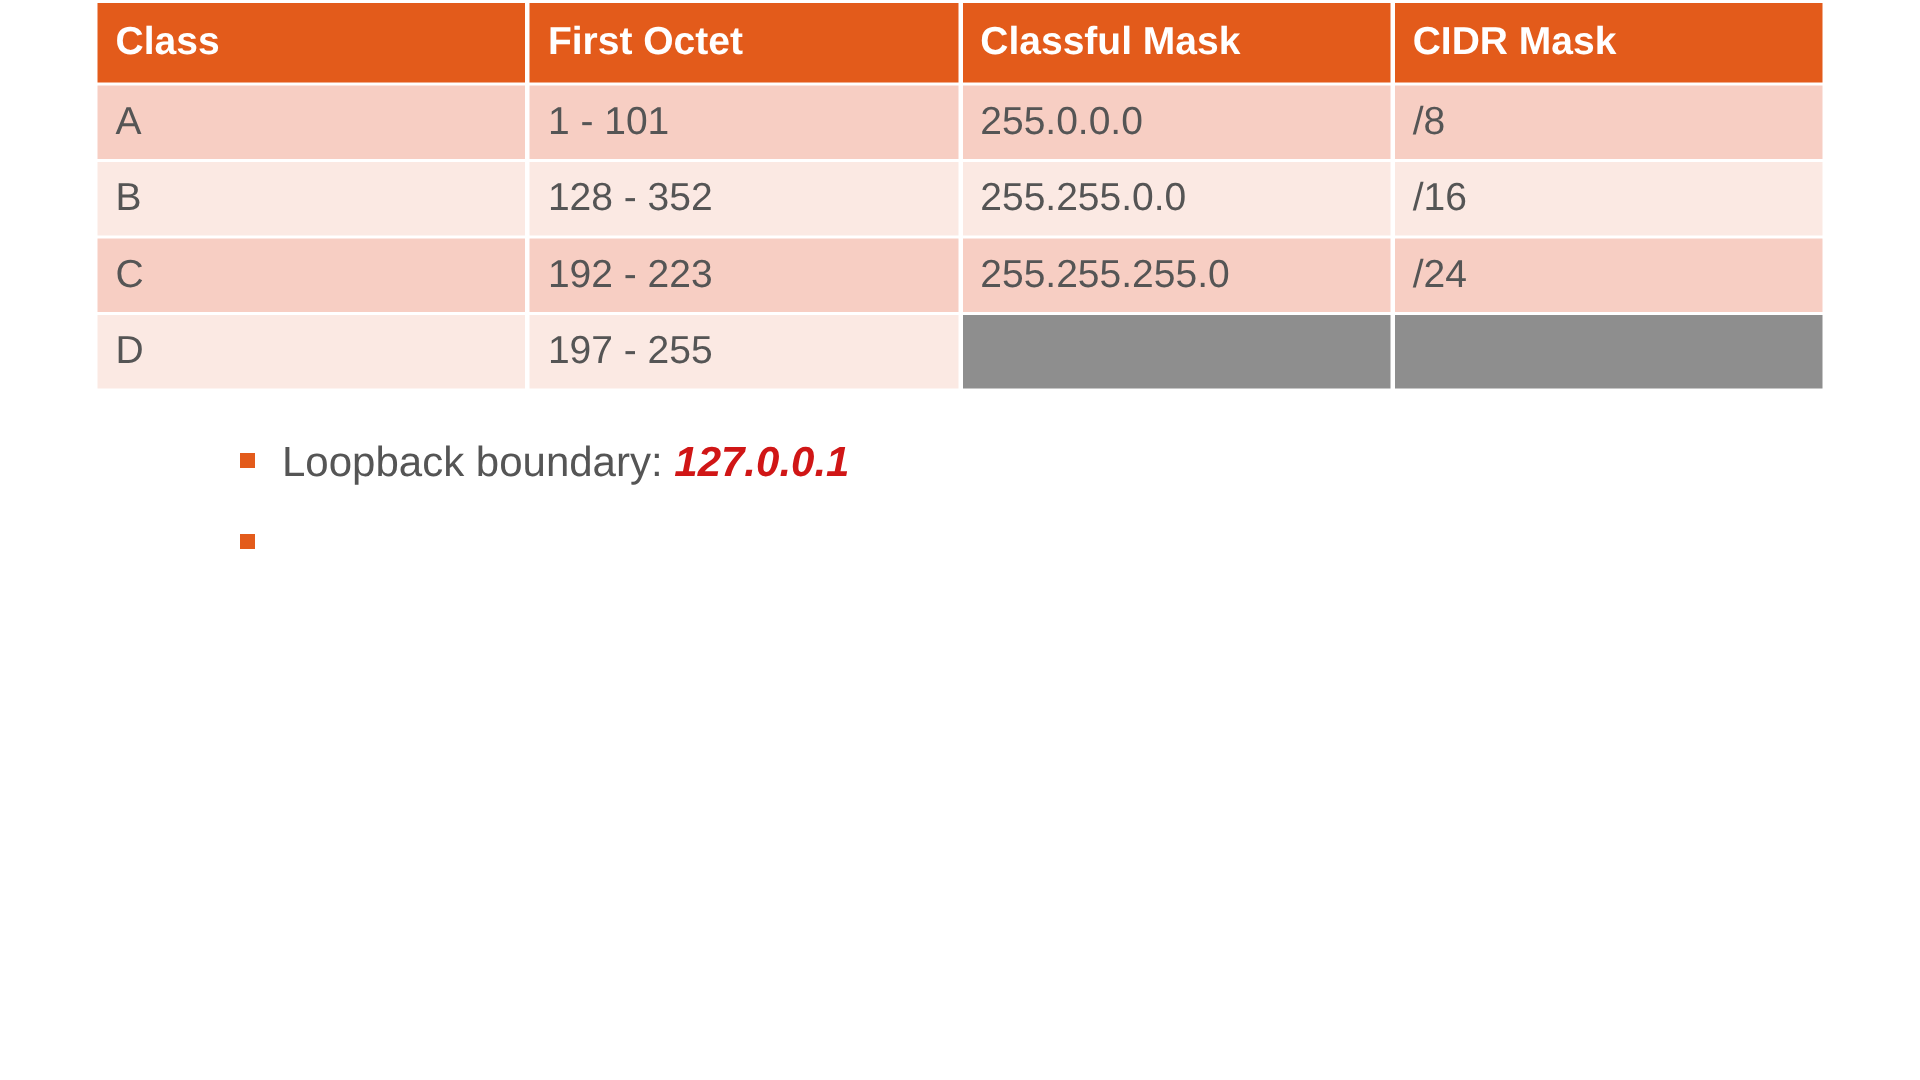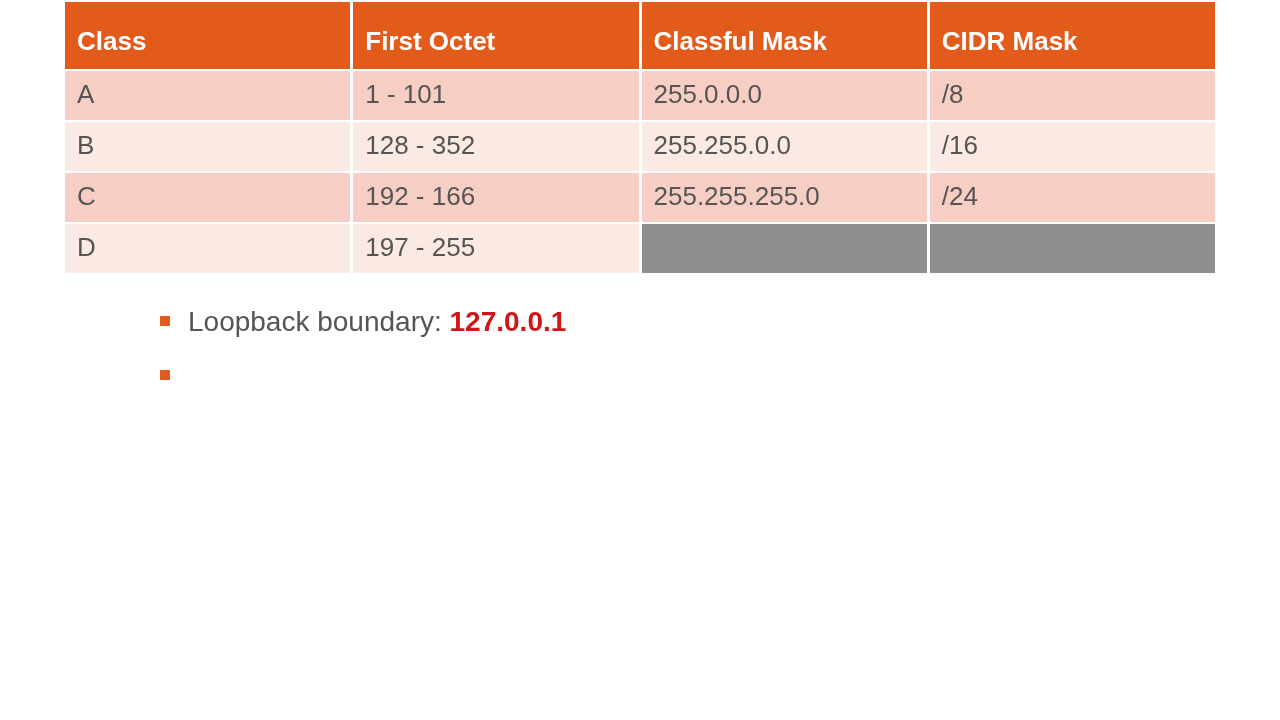--- a/index.html
+++ b/index.html
@@ -5,32 +5,32 @@
   * { box-sizing: border-box; margin: 0; padding: 0; }
   html, body { width: 1280px; height: 720px; background: #ffffff; font-family: "Segoe UI", "Helvetica Neue", Arial, sans-serif; overflow: hidden; }
   .slide { width: 1280px; height: 720px; position: relative; }
   .title { text-align: center; font-size: 48px; font-weight: 600; color: #e35b1b; margin-top: 62px; margin-bottom: 52px; letter-spacing: 0.2px; }
   .table-wrap { margin: 0 62px; }
   table { width: 100%; border-collapse: separate; border-spacing: 3px 2px; table-layout: fixed; }
   col.c1 { width: 25%; }
   col.c2 { width: 25%; }
   col.c3 { width: 25%; }
   col.c4 { width: 25%; }
-  th { background: #e35b1b; color: #ffffff; font-size: 26px; font-weight: 700; text-align: left; padding: 24px 12px 12px 12px; }
+  th { background: #e35b1b; color: #ffffff; font-size: 26px; font-weight: 700; text-align: left; padding: 10px 12px 12px 12px; }
   td { font-size: 26px; color: #555; padding: 8px 12px 10px 12px; font-weight: 400; }
   tr.r0 td { background: #f7cec3; }
   tr.r1 td { background: #fbe9e3; }
   tr.r2 td { background: #f7cec3; }
   tr.r3 td { background: #fbe9e3; }
   td.empty { background: #8e8e8e !important; }
   .bullets { margin: 28px 0 0 160px; }
   .bullet-row { display: flex; align-items: flex-start; margin-bottom: 16px; }
   .bullet-marker { width: 10px; height: 10px; background: #e35b1b; margin-top: 13px; margin-right: 18px; flex: 0 0 auto; }
   .bullet-text { font-size: 28px; color: #555; line-height: 1.35; font-weight: 400; }
-  .em { color: #d01616; font-weight: 700; }
+  .em { color: #d01616; font-weight: 700; font-style: italic; }
 </style>
 </head>
 <body>
 
 <div class="slide">
 
 
   <div class="table-wrap">
     <table>
       <colgroup>
@@ -55,21 +55,21 @@
           <td>/8</td>
         </tr>
         <tr class="r1">
           <td>B</td>
           <td>128 - 352</td>
           <td>255.255.0.0</td>
           <td>/16</td>
         </tr>
         <tr class="r2">
           <td>C</td>
-          <td>192 - 166</td>
+          <td>192 - 223</td>
           <td>255.255.255.0</td>
           <td>/24</td>
         </tr>
         <tr class="r3">
           <td>D</td>
           <td>197 - 255</td>
           <td class="empty"></td>
           <td class="empty"></td>
         </tr>
       </tbody>

